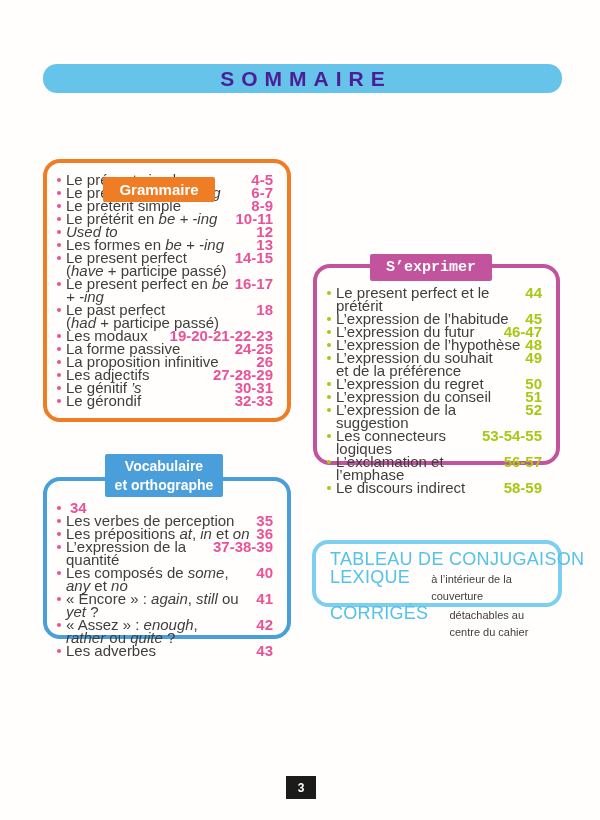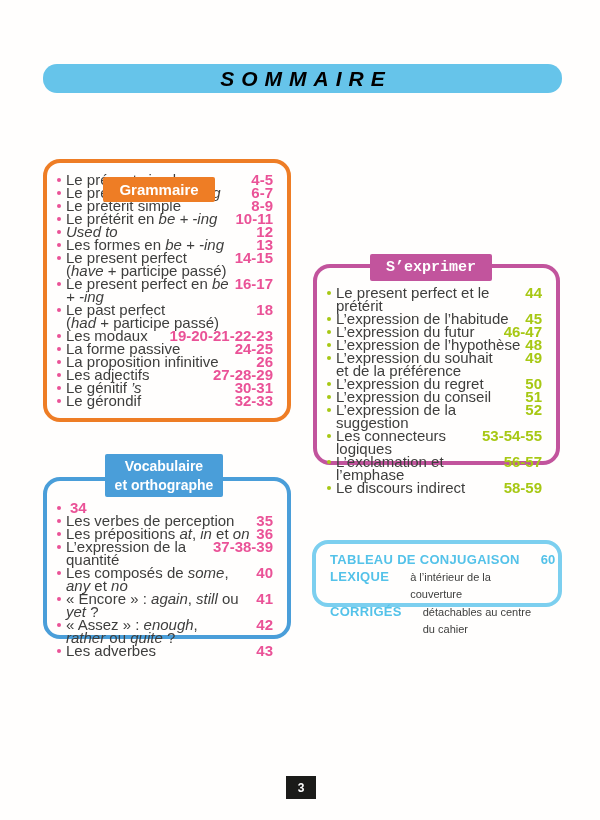--- a/index.html
+++ b/index.html
@@ -14,21 +14,21 @@
   .page{position:absolute;inset:0;background:#fffefd;}
 
   
   .header-bar{
     position:absolute;left:43px;top:64px;width:519px;height:29px;
     background:var(--header-bar);
     border-radius:14px;
     display:flex;align-items:center;justify-content:center;
   }
   .header-title{
-    color:#000000;font-weight:700;font-size:21px;letter-spacing:7px;margin-right:-7px;font-style:italic;
+    color:#4c1d95;font-weight:700;font-size:21px;letter-spacing:7px;margin-right:-7px;
   }
 
   
   .section{position:absolute;inset:0;}
   .toc-box{
     position:absolute;box-sizing:border-box;
     border:4px solid var(--accent);
     border-radius:17px;background:transparent;
   }
   .toc-tab{
@@ -66,21 +66,21 @@
   }
 
   
   .info-box{
     position:absolute;left:312px;top:540px;width:250px;height:67px;
     box-sizing:border-box;border:4px solid var(--info-border);
     border-radius:16px;padding:7px 18px 0 14px;
   }
   .info-row{display:flex;align-items:baseline;line-height:17px;}
   .info-label{
-    font-weight:700;font-size:13px;color:var(--info-blue);
+    font-weight:400;font-size:18px;color:var(--info-blue);
     letter-spacing:0.3px;white-space:nowrap;
   }
   .info-text{font-size:11px;color:var(--body-text);margin-left:21px;}
   .info-page{font-weight:700;font-size:13px;color:var(--info-blue);margin-left:auto;}
 
   
   .page-badge{
     position:absolute;left:286px;top:776px;width:30px;height:23px;
     background:var(--badge-bg);color:#fff;
     display:flex;align-items:center;justify-content:center;

